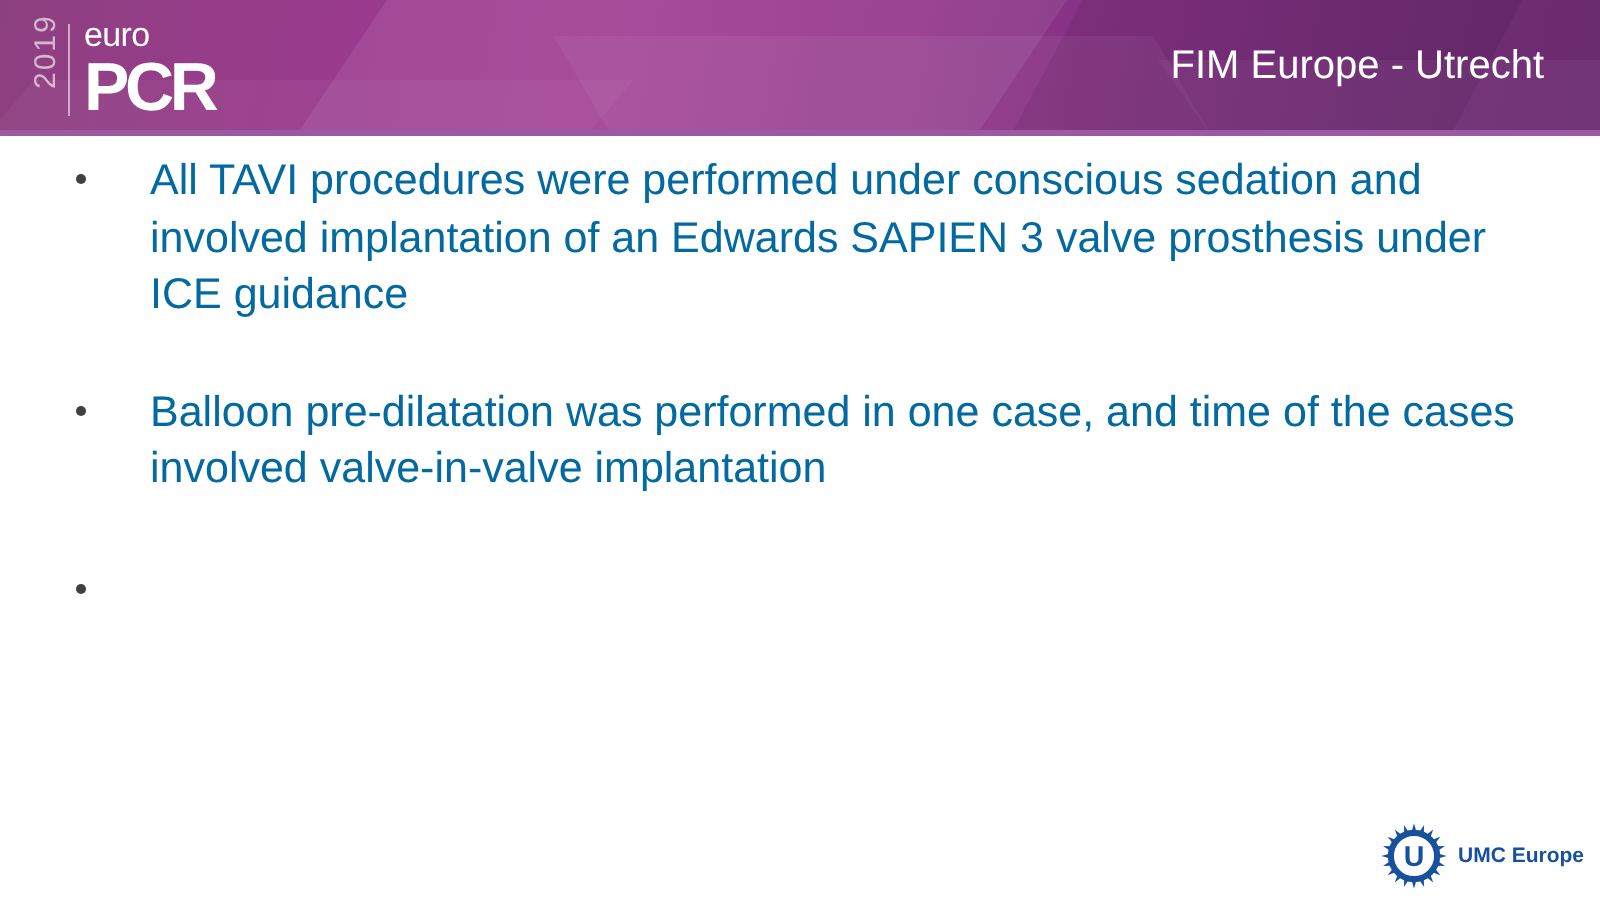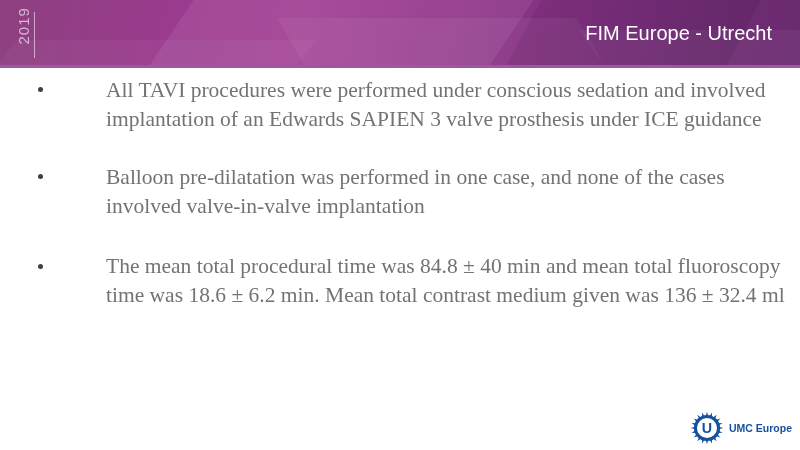--- a/index.html
+++ b/index.html
@@ -151,26 +151,26 @@
     width: 800px;
     height: 330px;
   }
   .bullet-list {
     margin: 0;
     padding: 0;
     list-style: none;
   }
   .bullet-item {
     position: relative;
-    padding-left: 106px;
+    padding-left: 75px;
     margin-bottom: 26px;
-    color: #737373;
+    color: #0369a1;
     font-size: 21.5px;
     line-height: 1.33;
-    font-family: Liberation Serif, serif;
+    font-family: Liberation Sans, sans-serif;
   }
   .bullet-item .dot {
     position: absolute;
     left: 38px;
     top: 0.52em;
     width: 5px;
     height: 5px;
     border-radius: 50%;
     background: #404040;
   }
@@ -213,39 +213,42 @@
   <div class="header">
     <div class="facet facet-a"></div>
     <div class="facet facet-b"></div>
     <div class="facet facet-c"></div>
     <div class="facet facet-d"></div>
     <div class="facet facet-e"></div>
 
     <div class="logo-block">
       <div class="logo-year">2019</div>
       <div class="logo-divider"></div>
+      <div class="logo-words">
+        <span class="logo-euro">euro</span>
+        <span class="logo-pcr">PCR</span>
+      </div>
     </div>
 
     <div class="header-title">FIM Europe - Utrecht</div>
   </div>
   <div class="header-underline"></div>
 
   <div class="body-area">
     <ul class="bullet-list">
       <li class="bullet-item item-1">
         <span class="dot"></span>
         <span class="bullet-text">All TAVI procedures were performed under conscious sedation and involved implantation of an Edwards SAPIEN 3 valve prosthesis under ICE guidance</span>
       </li>
       <li class="bullet-item item-2">
         <span class="dot"></span>
-        <span class="bullet-text">Balloon pre-dilatation was performed in one case, and none of the cases involved valve-in-valve implantation</span>
+        <span class="bullet-text">Balloon pre-dilatation was performed in one case, and time of the cases involved valve-in-valve implantation</span>
       </li>
       <li class="bullet-item item-3">
         <span class="dot"></span>
-        <span class="bullet-text">The mean total procedural time was 84.8 ± 40 min and mean total fluoroscopy time was 18.6 ± 6.2 min. Mean total contrast medium given was 136 ± 32.4 ml</span>
       </li>
     </ul>
   </div>
 
   <div class="umc-logo">
     <svg class="umc-mark" viewBox="0 0 100 100">
       <g fill="#17519e">
         <g id="spikes">
           <polygon points="50,2 54,16 46,16" transform="rotate(0 50 50)"></polygon>
           <polygon points="50,2 54,16 46,16" transform="rotate(18 50 50)"></polygon>

